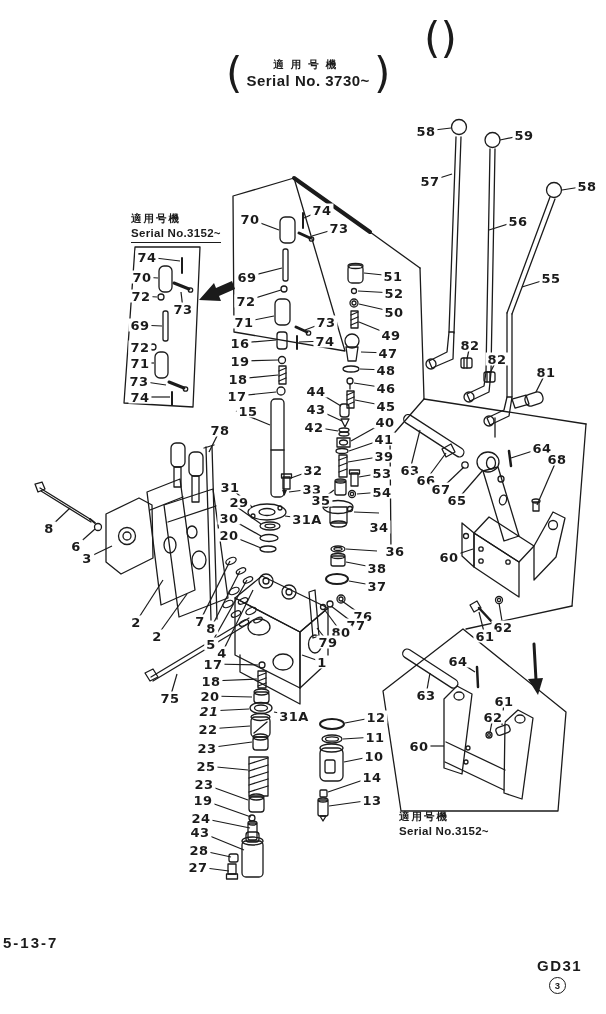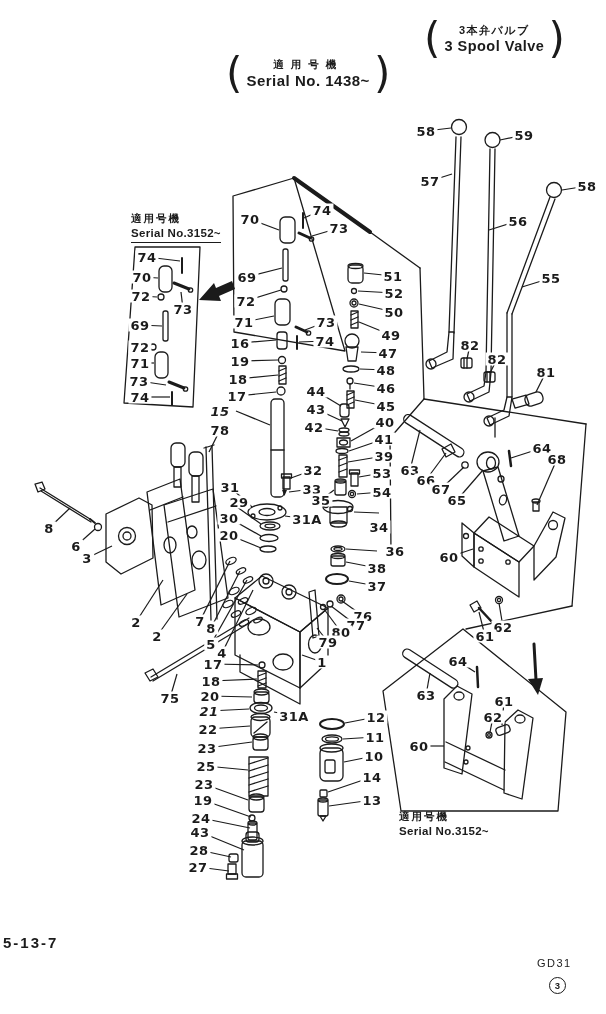--- a/index.html
+++ b/index.html
@@ -28,44 +28,40 @@
   
   .caption{position:absolute;z-index:3;line-height:1.3;}
   .caption .jp{font-size:10.5px;font-weight:bold;letter-spacing:2px;display:block;}
   .caption .en{font-size:11.5px;font-weight:bold;letter-spacing:.3px;display:block;}
   .caption.tl .en{border-bottom:1px solid var(--ink,#1b1b1b);padding-bottom:1px;}
   .caption.tl{left:131px;top:212px;}
   .caption.br{left:399px;top:810px;}
   
   .page-code{position:absolute;left:3px;top:934px;font-size:15px;font-weight:bold;
              letter-spacing:2px;z-index:3;}
-  .doc-code{position:absolute;left:537px;top:957px;font-size:11px;font-weight:normal;
+  .doc-code{position:absolute;left:537px;top:957px;font-size:15px;font-weight:bold;
             letter-spacing:1.5px;z-index:3;}
   .sheet-no{position:absolute;left:549px;top:977px;width:15px;height:15px;border:1.5px solid var(--ink,#1b1b1b);
             border-radius:50%;display:flex;align-items:center;justify-content:center;
             font-size:9.5px;font-weight:bold;z-index:3;}
 </style>
 </head>
 <body>
 
 <div class="page">
 
   <div class="paren-group variant-group">
     <span class="paren">(</span>
-    <span class="pg-col">
-      <span class="l1">3本弁バルブ</span>
-      <span class="l2">3 Spool Valve</span>
-    </span>
     <span class="paren">)</span>
   </div>
   <div class="paren-group serial-group">
     <span class="paren">(</span>
     <span class="pg-col">
       <span class="l1">適用号機</span>
-      <span class="l2">Serial No. 1438~</span>
+      <span class="l2">Serial No. 3730~</span>
     </span>
     <span class="paren">)</span>
   </div>
 
   <div class="caption tl">
     <span class="jp">適用号機</span>
     <span class="en">Serial No.3152~</span>
   </div>
   <div class="caption br">
     <span class="jp">適用号機</span>
@@ -501,21 +497,21 @@
       <div class="callout" style="left: 316px; top: 391px;">44</div>
       <div class="callout" style="left: 316px; top: 409px;">43</div>
       <div class="callout" style="left: 314px; top: 427px;">42</div>
       <div class="callout" style="left: 385px; top: 422px;">40</div>
       <div class="callout" style="left: 384px; top: 439px;">41</div>
       <div class="callout" style="left: 384px; top: 456px;">39</div>
       <div class="callout" style="left: 240px; top: 343px;">16</div>
       <div class="callout" style="left: 240px; top: 361px;">19</div>
       <div class="callout" style="left: 238px; top: 379px;">18</div>
       <div class="callout" style="left: 237px; top: 396px;">17</div>
-      <div class="callout" style="left: 220px; top: 411px; font-style: italic;">15</div>
+      <div class="callout" style="left: 248px; top: 411px;">15</div>
       <div class="callout" style="left: 220px; top: 430px;">78</div>
       <div class="callout" style="left: 313px; top: 470px;">32</div>
       <div class="callout" style="left: 312px; top: 489px;">33</div>
       <div class="callout" style="left: 321px; top: 500px;">35</div>
       <div class="callout" style="left: 382px; top: 473px;">53</div>
       <div class="callout" style="left: 382px; top: 492px;">54</div>
       <div class="callout" style="left: 379px; top: 527px;">34</div>
       <div class="callout" style="left: 230px; top: 487px;">31</div>
       <div class="callout" style="left: 239px; top: 502px;">29</div>
       <div class="callout" style="left: 229px; top: 518px;">30</div>

